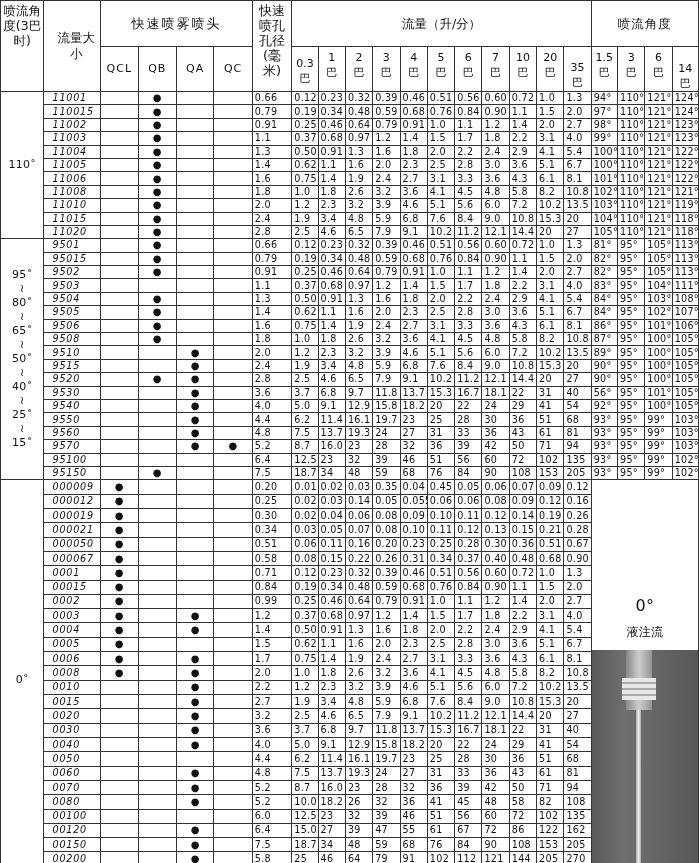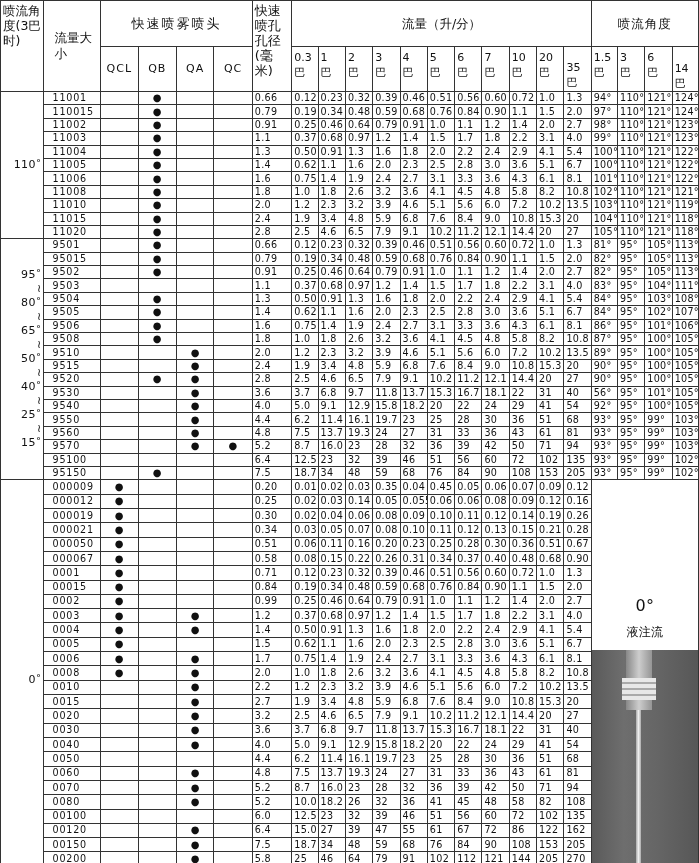--- a/index.html
+++ b/index.html
@@ -1,25 +1,25 @@
 <!DOCTYPE html>
 <html><head>
 <meta charset="utf-8">
 <style>
   html,body{margin:0;padding:0;background:#fff;}
   body{width:699px;height:863px;overflow:hidden;font-family:"DejaVu Sans",sans-serif;color:#111;}
   table{border-collapse:collapse;table-layout:fixed;width:699px;}
   td,th{border:1px solid #333;padding:0 2px;font-weight:normal;overflow:hidden;white-space:nowrap;}
-  thead th{font-size:12px;line-height:14px;text-align:left;vertical-align:top;}
+  thead th{font-size:12px;line-height:14px;text-align:center;vertical-align:top;}
   th.center{text-align:center;vertical-align:middle;}
   th.wrap{white-space:normal;}
   tbody td{font-size:9.6px;height:12.4px;line-height:12px;letter-spacing:0.3px;}
-  td.model{padding-left:8px;letter-spacing:0.8px;}
+  td.model{padding-left:8px;letter-spacing:0.8px;font-style:italic;}
   td.dot{text-align:center;font-size:10px;}
-  td.angle-group{text-align:right;vertical-align:middle;font-size:11px;white-space:pre-line;line-height:14px;}
+  td.angle-group{text-align:center;vertical-align:middle;font-size:11px;white-space:pre-line;line-height:14px;}
   td.img-cell{padding:0;vertical-align:top;border-bottom:1px solid #333;}
   .zero-label{height:170px;display:flex;flex-direction:column;align-items:center;justify-content:flex-end;padding-bottom:12px;box-sizing:border-box;background:#fff;}
   .zero-label .deg{font-size:16px;}
   .zero-label .txt{font-size:12px;margin-top:14px;}
   .photo{height:230px;background:linear-gradient(90deg,#5a5a5a,#6e6e6e 30%,#666 60%,#575757);position:relative;}
   .photo .nozzle{position:absolute;left:34px;top:0;width:26px;height:60px;background:linear-gradient(90deg,#8a8a8a,#d8d8d8,#9a9a9a);opacity:.9;}
   .photo .ring{position:absolute;left:30px;top:28px;width:34px;height:22px;background:repeating-linear-gradient(180deg,#e8e8e8 0 4px,#aaa 4px 6px);}
   .photo .stream{position:absolute;left:44px;top:60px;width:5px;height:170px;background:linear-gradient(90deg,#aaa,#eee,#aaa);}
 </style>
 </head>
@@ -57,21 +57,21 @@
       <th colspan="4" class="center" style="font-size:13px;letter-spacing:2px">快速喷雾喷头</th>
       <th rowspan="2" class="wrap" style="font-size:13px;line-height:15px;padding-top:2px">快速喷孔孔径(毫米)</th>
       <th colspan="11" class="center" style="font-size:12.5px">流量（升/分）</th>
       <th colspan="4" class="center" style="font-size:12.5px;letter-spacing:1px">喷流角度</th>
     </tr>
     <tr style="height:38px" id="subheader-row">
         <th class="center" style="font-size:11px;letter-spacing:1px">QCL</th>
         <th class="center" style="font-size:11px;letter-spacing:1px">QB</th>
         <th class="center" style="font-size:11px;letter-spacing:1px">QA</th>
         <th class="center" style="font-size:11px;letter-spacing:1px">QC</th>
-        <th class="wrap" style="font-size:11px;line-height:15px;padding-top:3px;word-break:break-all;white-space:pre-line">0.3
+        <th class="wrap" style="font-size:11px;line-height:15px;padding-top:9px;word-break:break-all;white-space:pre-line">0.3
 巴</th>
         <th class="wrap" style="font-size:11px;line-height:15px;padding-top:3px;word-break:break-all;white-space:pre-line">1
 巴</th>
         <th class="wrap" style="font-size:11px;line-height:15px;padding-top:3px;word-break:break-all;white-space:pre-line">2
 巴</th>
         <th class="wrap" style="font-size:11px;line-height:15px;padding-top:3px;word-break:break-all;white-space:pre-line">3
 巴</th>
         <th class="wrap" style="font-size:11px;line-height:15px;padding-top:3px;word-break:break-all;white-space:pre-line">4
 巴</th>
         <th class="wrap" style="font-size:11px;line-height:15px;padding-top:3px;word-break:break-all;white-space:pre-line">5

